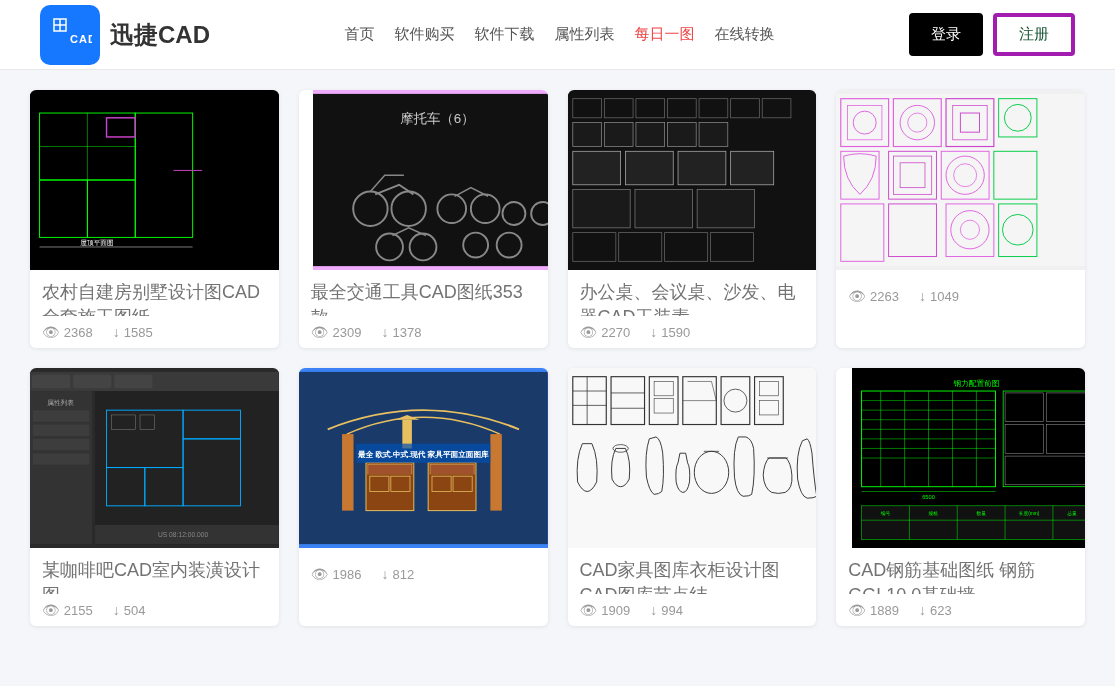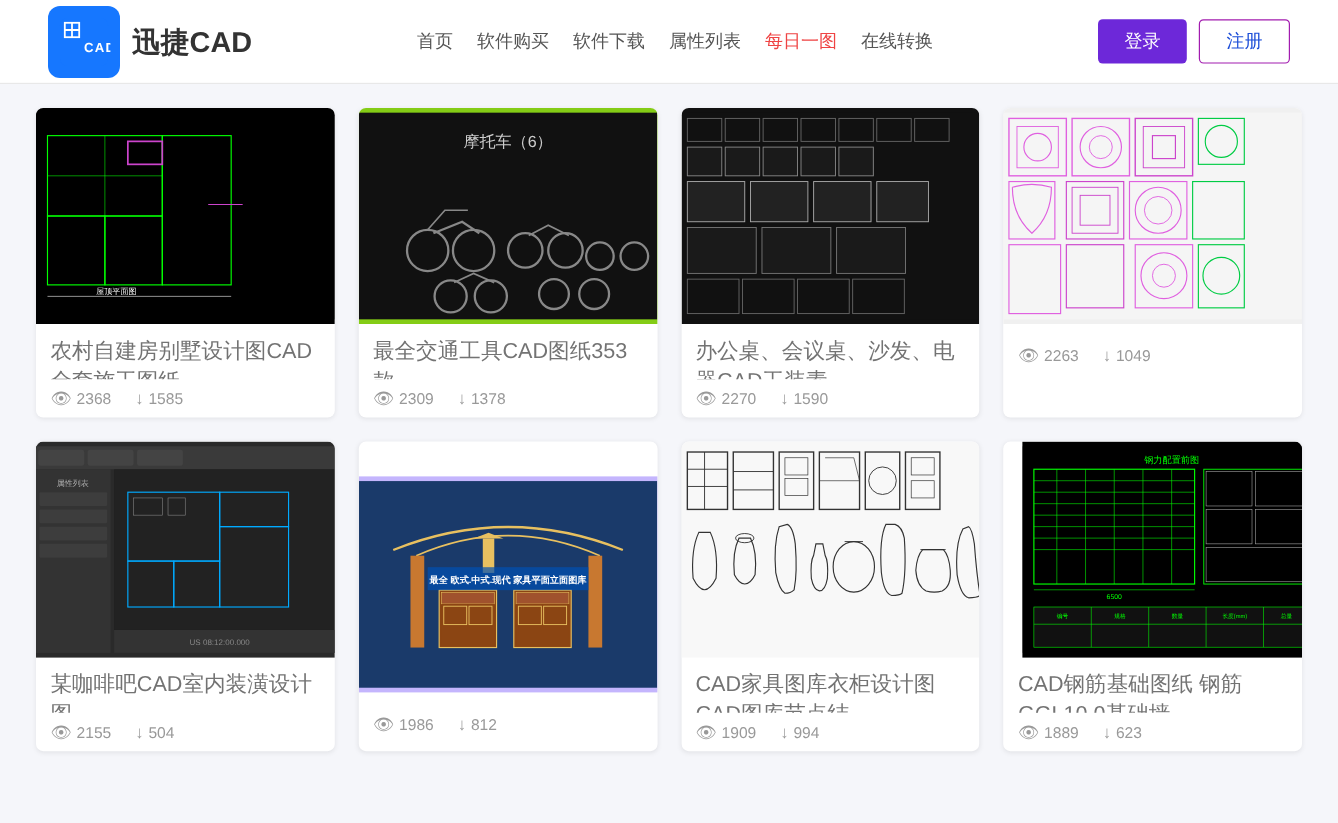--- a/index.html
+++ b/index.html
@@ -48,32 +48,32 @@
       color: #555;
       cursor: pointer;
       text-decoration: none;
     }
     .nav-item.daily { color: #ef4444; }
     .header-btns {
       display: flex;
       gap: 10px;
     }
     .btn-login {
-      background: #6d28d9;
+      background: #000000;
       color: white;
       border: none;
       padding: 8px 22px;
       border-radius: 4px;
       font-size: 15px;
       cursor: pointer;
     }
     .btn-register {
       background: #fff;
-      color: #1d4ed8;
-      border: 1px solid #a21caf;
+      color: #14532d;
+      border: 4px solid #a21caf;
       padding: 8px 22px;
       border-radius: 4px;
       font-size: 15px;
       cursor: pointer;
     }
 
     
     .main {
       padding: 20px 30px;
       max-width: 1115px;
@@ -97,25 +97,25 @@
 
     .card-thumb {
       width: 100%;
       height: 180px;
       overflow: hidden;
       position: relative;
     }
 
     
     .thumb-1 { background: #000; }
-    .thumb-2 { background: #84cc16; }
+    .thumb-2 { background: #f0abfc; margin-left: 14px; }
     .thumb-3 { background: #111; }
     .thumb-4 { background: #f0f0f0; }
     .thumb-5 { background: #2a2a2a; }
-    .thumb-6 { background: #c4b5fd; margin-top: 29px; }
+    .thumb-6 { background: #3b82f6; }
     .thumb-7 { background: #f8f8f8; }
     .thumb-8 { background: #000; margin-left: 16px; }
 
     .thumb-svg {
       width: 100%;
       height: 100%;
     }
 
     .card-info {
       padding: 10px 12px 8px;

